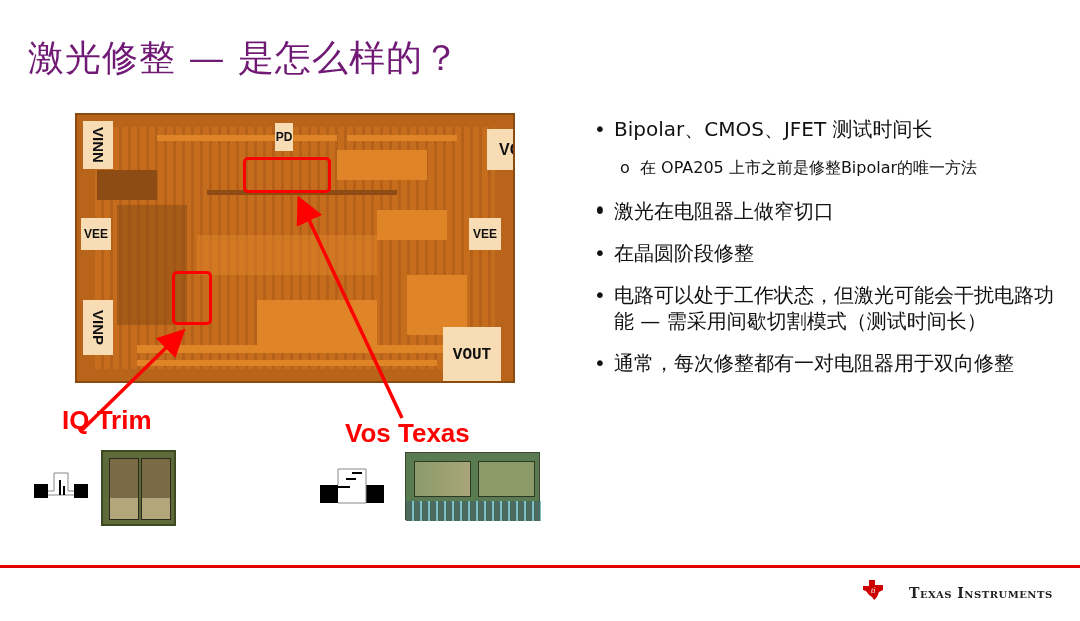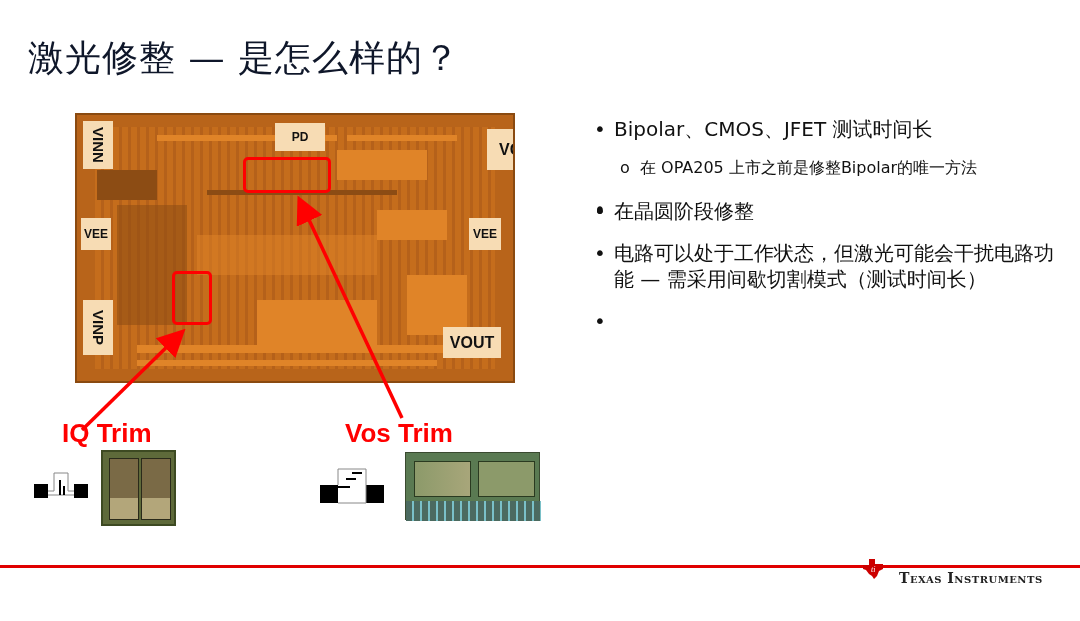--- a/index.html
+++ b/index.html
@@ -1,18 +1,18 @@
 <!DOCTYPE html>
 <html><head>
 <meta charset="utf-8">
 <style>
   html, body { margin:0; padding:0; }
   body { width:1080px; height:621px; background:#ffffff; position:relative; overflow:hidden;
          font-family:"DejaVu Sans","Liberation Sans",sans-serif; }
-  .title { position:absolute; left:28px; top:34px; font-size:36px; color:#0f172a;
+  .title { position:absolute; left:28px; top:34px; font-size:36px; color:#701a75;
            font-family:"DejaVu Serif","Liberation Serif",serif; letter-spacing:1px; white-space:nowrap; }
   
   .die { position:absolute; left:75px; top:113px; width:440px; height:270px;
          background:#b8641a; border:2px solid #8a4a10; box-sizing:border-box; overflow:hidden; }
   .die .core { position:absolute; left:18px; top:12px; right:18px; bottom:12px;
                background:repeating-linear-gradient(90deg,#c76e1d 0 6px,#b5611a 6px 9px),#c06a1c; opacity:.9; }
   .die .block { position:absolute; background:#e08428; }
   .die .dark { position:absolute; background:#8c4c14; }
   .pad { position:absolute; background:#f7dcb4; color:#111; font-weight:bold;
          font-family:"Liberation Sans",sans-serif; display:flex; align-items:center; justify-content:center; }
@@ -23,21 +23,21 @@
                font-family:"Liberation Sans",sans-serif; white-space:nowrap; }
   .symbol { position:absolute; }
   .photo { position:absolute; box-sizing:border-box; }
   
   .bullets { position:absolute; left:594px; top:116px; width:470px; color:#111; }
   .b { position:relative; padding-left:20px; font-size:20px; line-height:26px; margin-bottom:16px; }
   .b .dot { position:absolute; left:0; top:0; }
   .sb { position:relative; padding-left:46px; font-size:16px; line-height:28px; margin-top:-4px; margin-bottom:14px; }
   .sb .dot { position:absolute; left:26px; top:0; }
   .rule { position:absolute; left:0; top:565px; width:1080px; height:3px; background:#e00000; }
-  .ti { position:absolute; left:862px; top:552px; display:flex; align-items:center; gap:15px; }
+  .ti { position:absolute; left:862px; top:567px; display:flex; align-items:flex-end; gap:25px; }
   .ti-text { font-family:"DejaVu Serif","Liberation Serif",serif; font-size:14px; color:#222;
              font-variant:small-caps; letter-spacing:.5px; font-weight:bold;margin-top:18px; }
 </style>
 </head>
 <body>
 
 <div class="title">激光修整 — 是怎么样的？</div>
 
 <div class="die">
   <div class="core"></div>
@@ -48,43 +48,43 @@
   <div class="dark" style="left:40px;top:90px;width:70px;height:120px;opacity:.55;"></div>
   <div class="dark" style="left:130px;top:75px;width:190px;height:5px;"></div>
   <div class="block" style="left:120px;top:120px;width:180px;height:40px;opacity:.5;"></div>
   <div class="block" style="left:180px;top:185px;width:120px;height:50px;"></div>
   <div class="block" style="left:300px;top:95px;width:70px;height:30px;"></div>
   <div class="block" style="left:330px;top:160px;width:60px;height:60px;"></div>
   <div class="block" style="left:60px;top:230px;width:330px;height:8px;"></div>
   <div class="block" style="left:60px;top:245px;width:300px;height:6px;"></div>
 
   <div class="pad v" style="left:6px;top:6px;width:30px;height:48px;">VINN</div>
-  <div class="pad" style="left:198px;top:8px;width:50px;height:28px;font-size:12px;">PD</div>
+  <div class="pad" style="left:198px;top:8px;width:18px;height:28px;font-size:12px;">PD</div>
   <div class="pad" style="left:366px;top:14px;width:58px;height:41px;font-size:16px;margin-left:44px;">VCC</div>
   <div class="pad" style="left:4px;top:103px;width:30px;height:32px;font-size:12px;">VEE</div>
   <div class="pad" style="left:392px;top:103px;width:32px;height:32px;font-size:12px;">VEE</div>
   <div class="pad v" style="left:6px;top:185px;width:30px;height:55px;">VINP</div>
-  <div class="pad" style="left:366px;top:212px;width:58px;height:31px;font-size:16px;">VOUT</div>
+  <div class="pad" style="left:366px;top:212px;width:58px;height:56px;font-size:16px;font-family:Liberation Mono, monospace;">VOUT</div>
 
   <div class="trimbox" style="left:166px;top:42px;width:88px;height:36px;"></div>
   <div class="trimbox" style="left:95px;top:156px;width:40px;height:54px;"></div>
 </div>
 
 <svg class="arrows" viewBox="0 0 1080 621">
   <defs>
     <marker id="ah" markerWidth="8" markerHeight="8" refX="5" refY="4" orient="auto">
       <path d="M0,0 L8,4 L0,8 Z" fill="#ff0000"></path>
     </marker>
   </defs>
   <line x1="82" y1="430" x2="178" y2="336" stroke="#ff0000" stroke-width="3.5" marker-end="url(#ah)"></line>
   <line x1="402" y1="418" x2="302" y2="205" stroke="#ff0000" stroke-width="3.5" marker-end="url(#ah)"></line>
 </svg>
 
-<div class="label-red" style="left:62px;top:418px;text-align:center;">IQ Trim</div>
-<div class="label-red" style="left:345px;top:418px;">Vos Trim</div>
+<div class="label-red" style="left:62px;top:405px;text-align:center;">IQ Trim</div>
+<div class="label-red" style="left:345px;top:418px;">Vos Texas</div>
 
 <svg class="symbol" style="left:34px;top:470px;" width="58" height="34" viewBox="0 0 58 34">
   <rect x="0" y="14" width="14" height="14" fill="#000"></rect>
   <rect x="40" y="14" width="14" height="14" fill="#000"></rect>
   <polyline points="14,21 20,21 20,3 34,3 34,21 40,21" fill="none" stroke="#888" stroke-width="1"></polyline>
   <line x1="14" y1="25" x2="40" y2="25" stroke="#888" stroke-width="1"></line>
   <line x1="26" y1="10" x2="26" y2="25" stroke="#000" stroke-width="2"></line>
   <line x1="30" y1="16" x2="30" y2="25" stroke="#000" stroke-width="2"></line>
 </svg>
 
@@ -115,31 +115,33 @@
   </div>
   <div class="sb">
     <span class="dot">o</span>
     <span>在 OPA205 上市之前是修整Bipolar的唯一方法</span>
   </div>
   <div class="b">
     <span class="dot">•</span>
   </div>
   <div class="b">
     <span class="dot">•</span>
+    <span>激光在电阻器上做窄切口</span>
   </div>
   <div class="b">
     <span class="dot">•</span>
     <span>在晶圆阶段修整</span>
   </div>
   <div class="b">
     <span class="dot">•</span>
     <span>电路可以处于工作状态，但激光可能会干扰电路功能 — 需采用间歇切割模式（测试时间长）</span>
   </div>
   <div class="b">
     <span class="dot">•</span>
+    <span>通常，每次修整都有一对电阻器用于双向修整</span>
   </div>
 </div>
 
 <div class="rule"></div>
 
 <div class="ti">
   <svg width="22" height="22" viewBox="0 0 22 22">
     <path d="M7,1 L13,1 L13,6 L21,6 L21,11 L17,13 L15,18 L12,21 L10,18 L7,16 L4,12 L1,11 L1,7 L7,7 Z" fill="#cc0000"></path>
     <text x="9" y="14" font-size="8" fill="#fff" font-family="Liberation Serif, serif" font-style="italic">ti</text>
   </svg>

